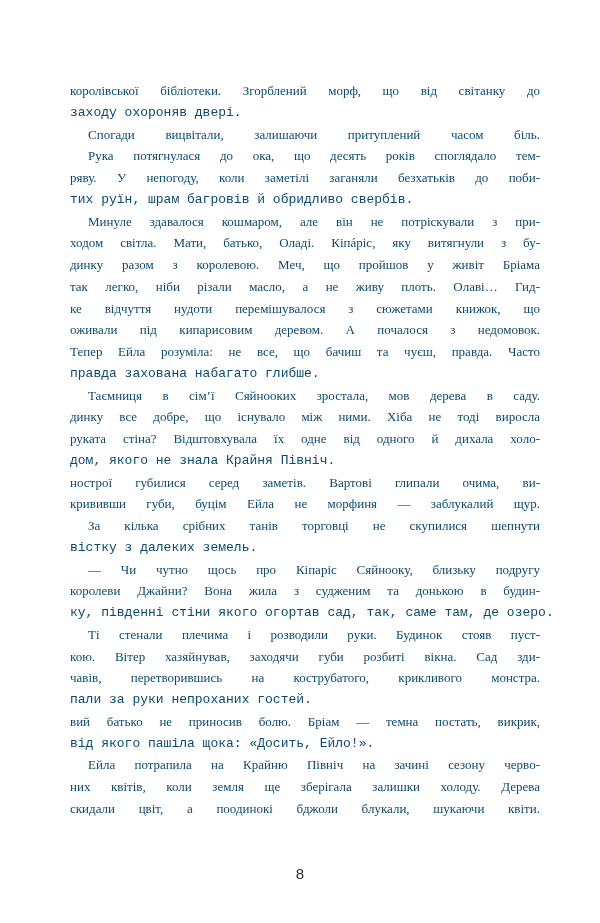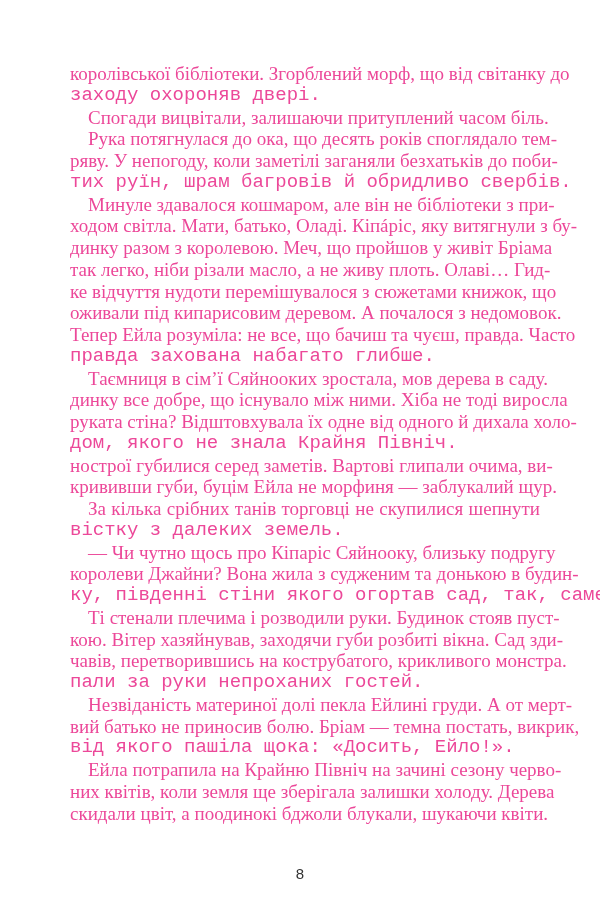--- a/index.html
+++ b/index.html
@@ -9,26 +9,26 @@
     }
     body {
       width: 600px;
       height: 923px;
       position: relative;
       overflow: hidden;
     }
     .page {
       position: absolute;
       left: 70px;
-      top: 63px;
+      top: 80px;
       width: 470px;
       font-family: "Liberation Serif", "DejaVu Serif", serif;
-      font-size: 19px;
+      font-size: 13px;
       line-height: 21.75px;
-      color: #ec4899;
+      color: #0c4a6e;
     }
     .line {
       display: block;
       white-space: nowrap;
       text-align: justify;
       text-align-last: justify;
       height: 21.75px;
     }
     .line.indent {
       padding-left: 18px;
@@ -51,21 +51,21 @@
 </head>
 <body>
 
 <div class="page" id="page-body">
     <span class="line">королівської бібліотеки. Згорблений морф, що від світанку до</span>
     <span class="line last">заходу охороняв двері.</span>
     <span class="line indent">Спогади вицвітали, залишаючи притуплений часом біль.</span>
     <span class="line indent">Рука потягнулася до ока, що десять років споглядало тем-</span>
     <span class="line">ряву. У непогоду, коли заметілі заганяли безхатьків до поби-</span>
     <span class="line last">тих руїн, шрам багровів й обридливо свербів.</span>
-    <span class="line indent">Минуле здавалося кошмаром, але він не бібліотеки з при-</span>
+    <span class="line indent">Минуле здавалося кошмаром, але він не потріскували з при-</span>
     <span class="line">ходом світла. Мати, батько, Оладі. Кіпáріс, яку витягнули з бу-</span>
     <span class="line">динку разом з королевою. Меч, що пройшов у живіт Бріама</span>
     <span class="line">так легко, ніби різали масло, а не живу плоть. Олаві… Гид-</span>
     <span class="line">ке відчуття нудоти перемішувалося з сюжетами книжок, що</span>
     <span class="line">оживали під кипарисовим деревом. А почалося з недомовок.</span>
     <span class="line">Тепер Ейла розуміла: не все, що бачиш та чуєш, правда. Часто</span>
     <span class="line last">правда захована набагато глибше.</span>
     <span class="line indent">Таємниця в сім’ї Сяйнооких зростала, мов дерева в саду.</span>
     <span class="line">динку все добре, що існувало між ними. Хіба не тоді виросла</span>
     <span class="line">руката стіна? Відштовхувала їх одне від одного й дихала холо-</span>
@@ -74,21 +74,20 @@
     <span class="line">крививши губи, буцім Ейла не морфиня — заблукалий щур.</span>
     <span class="line indent">За кілька срібних танів торговці не скупилися шепнути</span>
     <span class="line last">вістку з далеких земель.</span>
     <span class="line indent">— Чи чутно щось про Кіпаріс Сяйнооку, близьку подругу</span>
     <span class="line">королеви Джайни? Вона жила з судженим та донькою в будин-</span>
     <span class="line last">ку, південні стіни якого огортав сад, так, саме там, де озеро.</span>
     <span class="line indent">Ті стенали плечима і розводили руки. Будинок стояв пуст-</span>
     <span class="line">кою. Вітер хазяйнував, заходячи губи розбиті вікна. Сад зди-</span>
     <span class="line">чавів, перетворившись на кострубатого, крикливого монстра.</span>
     <span class="line last">пали за руки непроханих гостей.</span>
-    <span class="line indent">Незвіданість материної долі пекла Ейлині груди. А от мерт-</span>
     <span class="line">вий батько не приносив болю. Бріам — темна постать, викрик,</span>
     <span class="line last">від якого пашіла щока: «Досить, Ейло!».</span>
     <span class="line indent">Ейла потрапила на Крайню Північ на зачині сезону черво-</span>
     <span class="line">них квітів, коли земля ще зберігала залишки холоду. Дерева</span>
     <span class="line">скидали цвіт, а поодинокі бджоли блукали, шукаючи квіти.</span>
   </div>
 
 <div class="page-number">8</div>
 
 </body></html>

